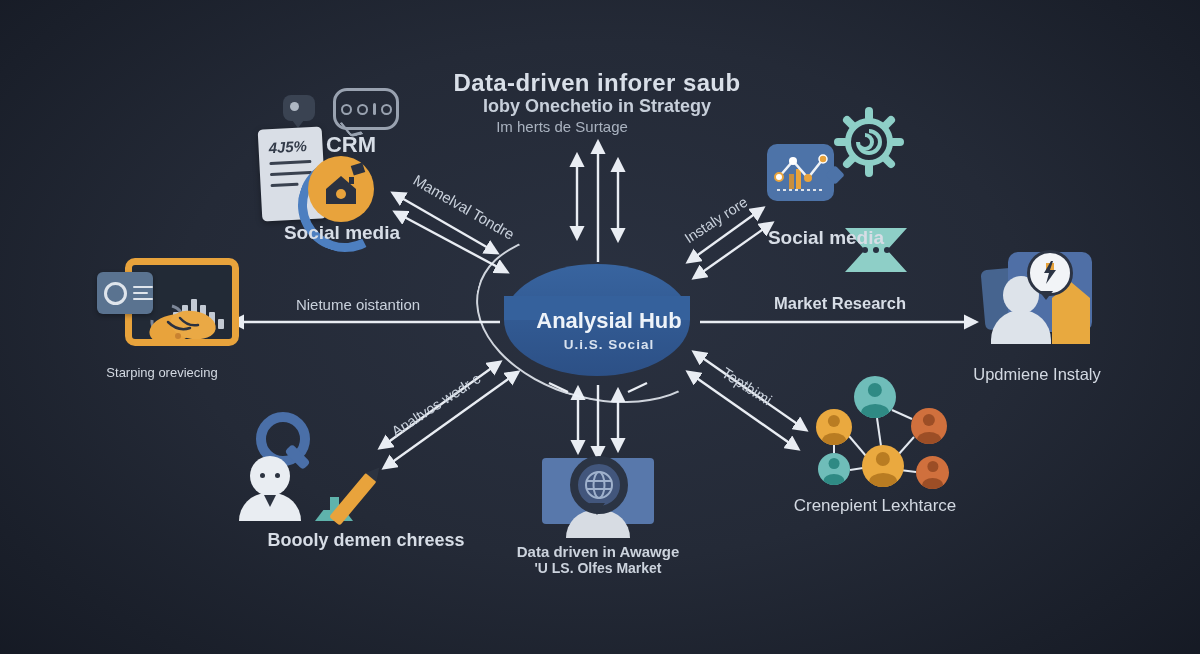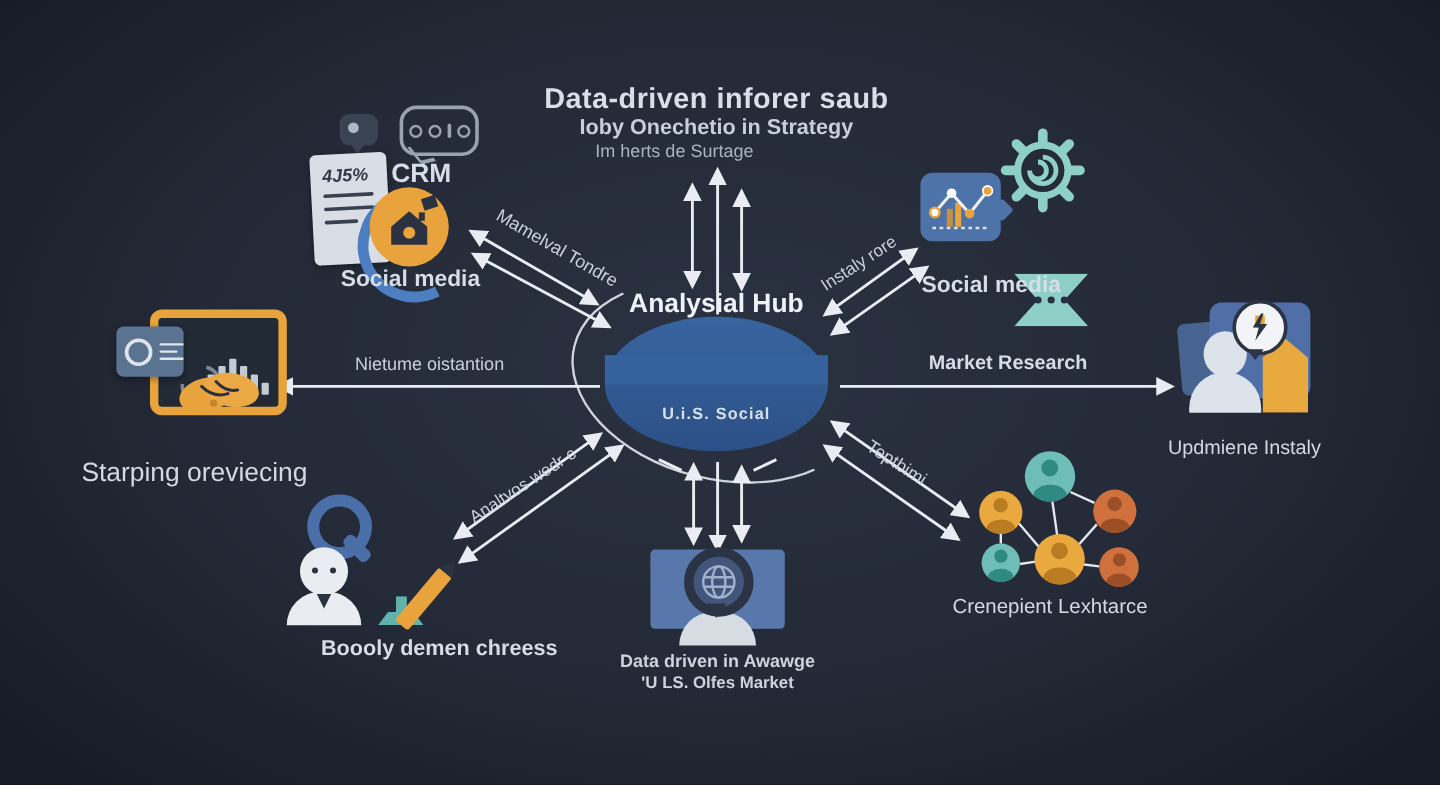--- a/index.html
+++ b/index.html
@@ -11,23 +11,23 @@
   
   .t-title1{font-size:24px;font-weight:bold;color:#d9dfe8;letter-spacing:.4px;}
   .t-title2{font-size:18px;font-weight:bold;color:#c7cfda;}
   .t-title3{font-size:15px;color:#aab3c0;}
   .t-label{color:#d7dde6;font-weight:bold;}
   .t-arrow{color:#c9d1dc;font-size:15px;white-space:nowrap;}
   
   .hub-side{left:504px;top:264px;width:186px;height:112px;border-radius:50%;
     background:linear-gradient(#38649f,#2c5086);}
   .hub-body{left:504px;top:296px;width:186px;height:24px;background:#35619c;}
-  .hub-top{left:504px;top:240px;width:186px;height:112px;border-radius:50%;
+  .hub-top{left:516px;top:240px;width:186px;height:112px;border-radius:50%;
     background:radial-gradient(ellipse at 50% 32%, #5astray 0,#5488c8 0%, #4076b8 62%, #3a68a8 100%);
-    display:flex;flex-direction:column;align-items:center;justify-content:space-between;gap:19px;}
+    display:flex;flex-direction:column;align-items:center;justify-content:flex-end;gap:3px;}
   .hub-title{font-size:22px;font-weight:bold;color:#eef3f9;}
   .hub-sub{font-size:13.5px;color:#d8e2ef;letter-spacing:1px;font-weight:bold;}
   .hub-arc{left:474px;top:236px;width:246px;height:160px;border:2px solid transparent;
     border-left-color:rgba(238,243,249,.85);border-bottom-color:rgba(238,243,249,.85);
     border-radius:50%;transform:rotate(14deg);}
   
   .ring{border-radius:50%;}
   .bubble{width:60px;height:36px;border:3px solid #99a2b0;border-radius:14px;
     display:flex;align-items:center;justify-content:center;gap:5px;}
   .bubble::after{content:"";position:absolute;left:8px;bottom:-9px;width:12px;height:12px;
@@ -224,21 +224,21 @@
   </div>
   <div class="abs" style="left:138px;top:296px;z-index:3;">
     <svg width="86" height="54" viewBox="0 0 86 54">
       <path d="M14 24 a16 16 0 1 0 20 -14" fill="none" stroke="#7d8798" stroke-width="3"></path>
       <ellipse cx="34" cy="33" rx="23" ry="14" fill="#e8a33c" transform="rotate(-14 34 33)"></ellipse>
       <ellipse cx="55" cy="29" rx="23" ry="14" fill="#eaa945" transform="rotate(10 55 29)"></ellipse>
       <path d="M30 26 q10 10 22 6 M42 22 q8 9 18 7" fill="none" stroke="#2a3140" stroke-width="2.5" stroke-linecap="round"></path>
       <circle cx="40" cy="40" r="3" fill="#c98230"></circle>
     </svg>
   </div>
-  <div class="abs ctr t-label" style="left:162px;top:394px;font-size:22px;font-weight:normal;color:#d3d9e2;z-index:3;text-align:center;">Starping oreviecing</div>
+  <div class="abs ctr t-label" style="left:162px;top:372px;font-size:13px;font-weight:normal;color:#d3d9e2;z-index:3;text-align:center;">Starping oreviecing</div>
 
   <div class="abs" style="left:983px;top:268px;width:56px;height:60px;background:#46648f;border-radius:6px;transform:rotate(-5deg);z-index:2;"></div>
   <div class="abs" style="left:1008px;top:252px;width:84px;height:80px;background:#4f6fa6;border-radius:10px;z-index:2;"></div>
   <div class="abs" style="left:1052px;top:282px;width:38px;height:62px;background:#e8a93f;clip-path:polygon(50% 0,100% 26%,100% 100%,0 100%,0 26%);z-index:3;"></div>
   <div class="abs person-head" style="left:1003px;top:276px;width:36px;height:38px;z-index:3;background:#dde3ea;"></div>
   <div class="abs person-body" style="left:991px;top:310px;width:60px;height:34px;border-radius:30px 30px 0 0;background:#dde3ea;z-index:3;"></div>
   <div class="abs" style="left:1027px;top:250px;width:40px;height:40px;background:#f2f4f7;border:3px solid #2c3444;border-radius:50%;z-index:4;display:flex;align-items:center;justify-content:center;">
     <svg width="20" height="24" viewBox="0 0 20 24">
       <rect x="6" y="2" width="8" height="10" fill="#e8a33c"></rect>
       <polygon points="11,0 4,12 9,12 6,23 16,9 10,9 13,0" fill="#2c3444"></polygon>

